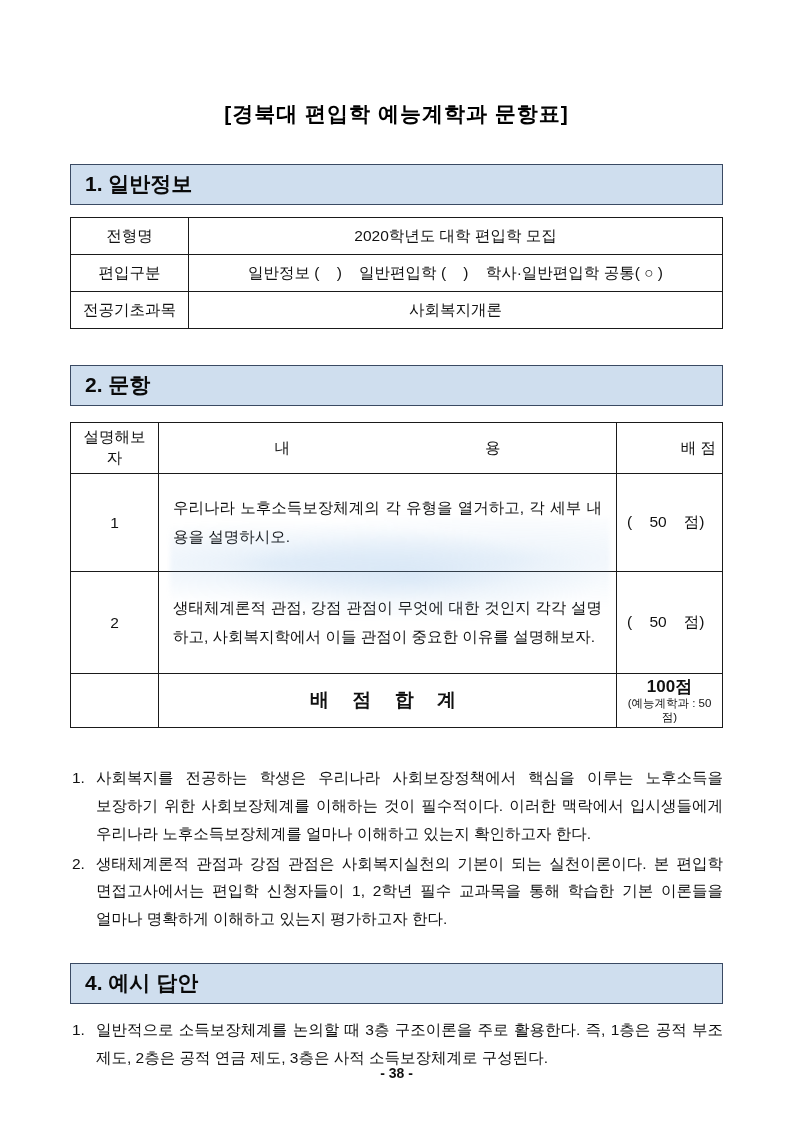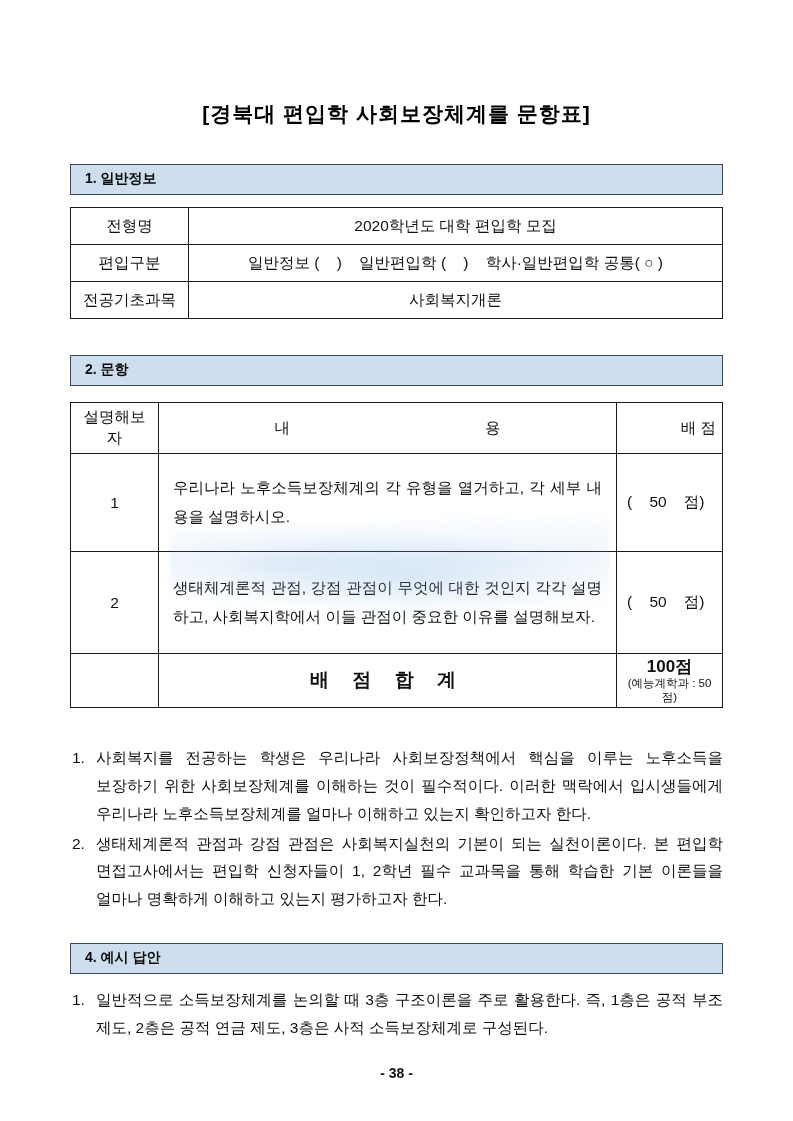--- a/index.html
+++ b/index.html
@@ -21,21 +21,21 @@
     margin-bottom: 36px;
     color: #000;
   }
 
   .section { margin-bottom: 36px; }
   .section-header {
     background: #cfdeee;
     border: 1.5px solid #3a4a63;
     padding: 5px 14px 6px 14px;
     font-weight: bold;
-    font-size: 14px;
+    font-size: 21px;
     color: #0a0a0a;
   }
 
   table { width: 100%; border-collapse: collapse; table-layout: fixed; padding-left: 7px; }
   td {
     border: 1.5px solid #1a1a1a;
     font-size: 15.5px;
     padding: 6px 10px;
     vertical-align: middle;
     color: #111;
@@ -98,21 +98,21 @@
       radial-gradient(ellipse at 55% 60%, rgba(125,175,225,0.16), transparent 55%),
       radial-gradient(ellipse at 80% 40%, rgba(125,175,225,0.14), transparent 60%);
     filter: blur(2px);
   }
 </style>
 </head>
 <body>
 
 <div class="page">
 
-  <h1 class="doc-title">[경북대 편입학 사회보장체계를 문항표]</h1>
+  <h1 class="doc-title">[경북대 편입학 예능계학과 문항표]</h1>
 
   <div class="section">
     <div class="section-header">1. 일반정보</div>
     <table class="info-table">
       <tbody>
         <tr>
           <td class="label-cell">전형명</td>
           <td class="value-cell">2020학년도 대학 편입학 모집</td>
         </tr>
         <tr>

